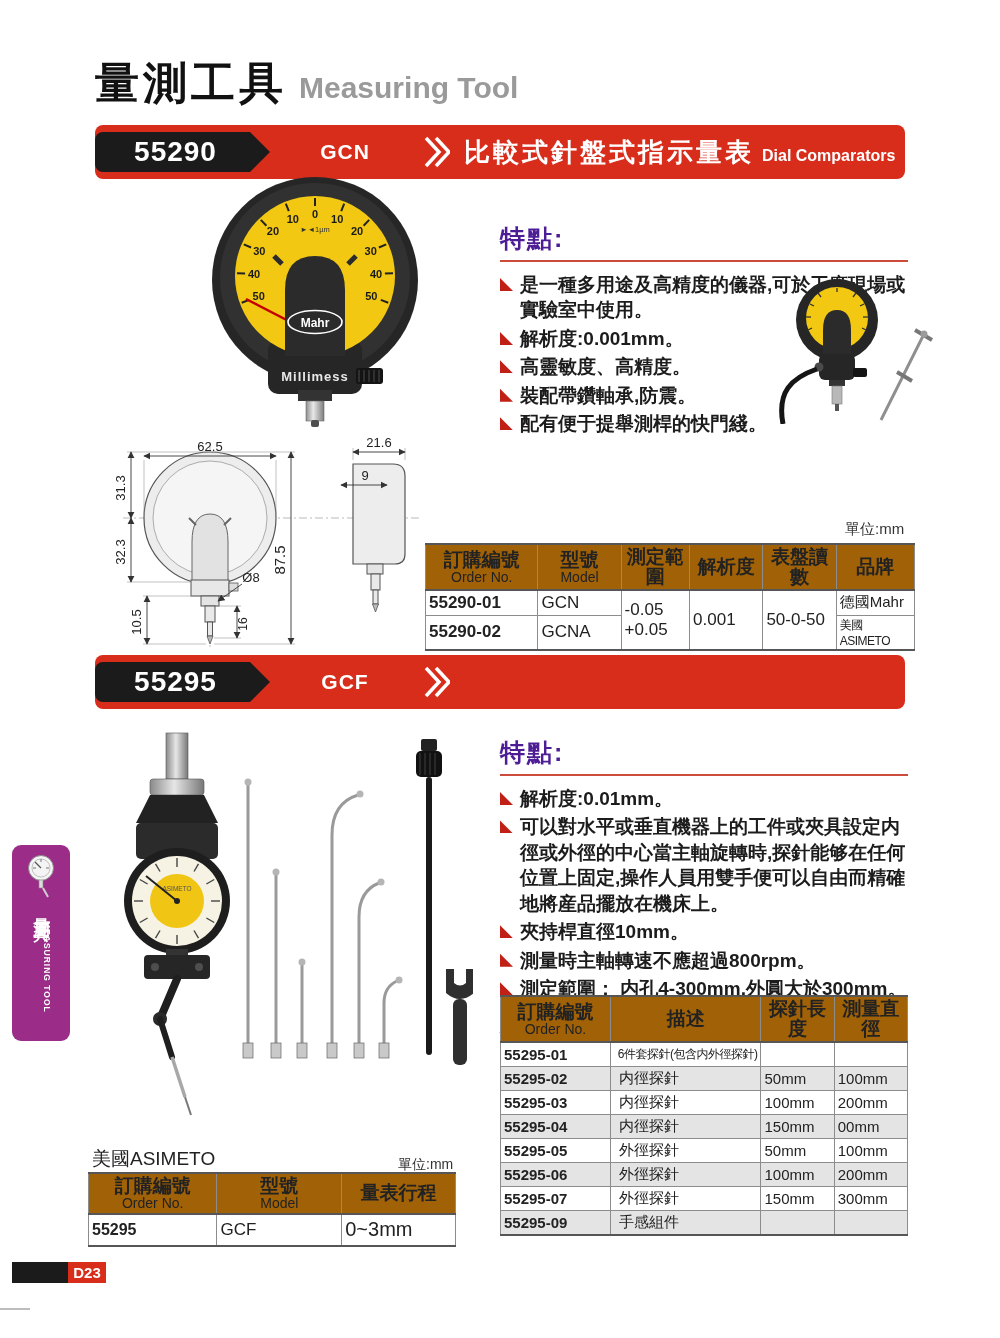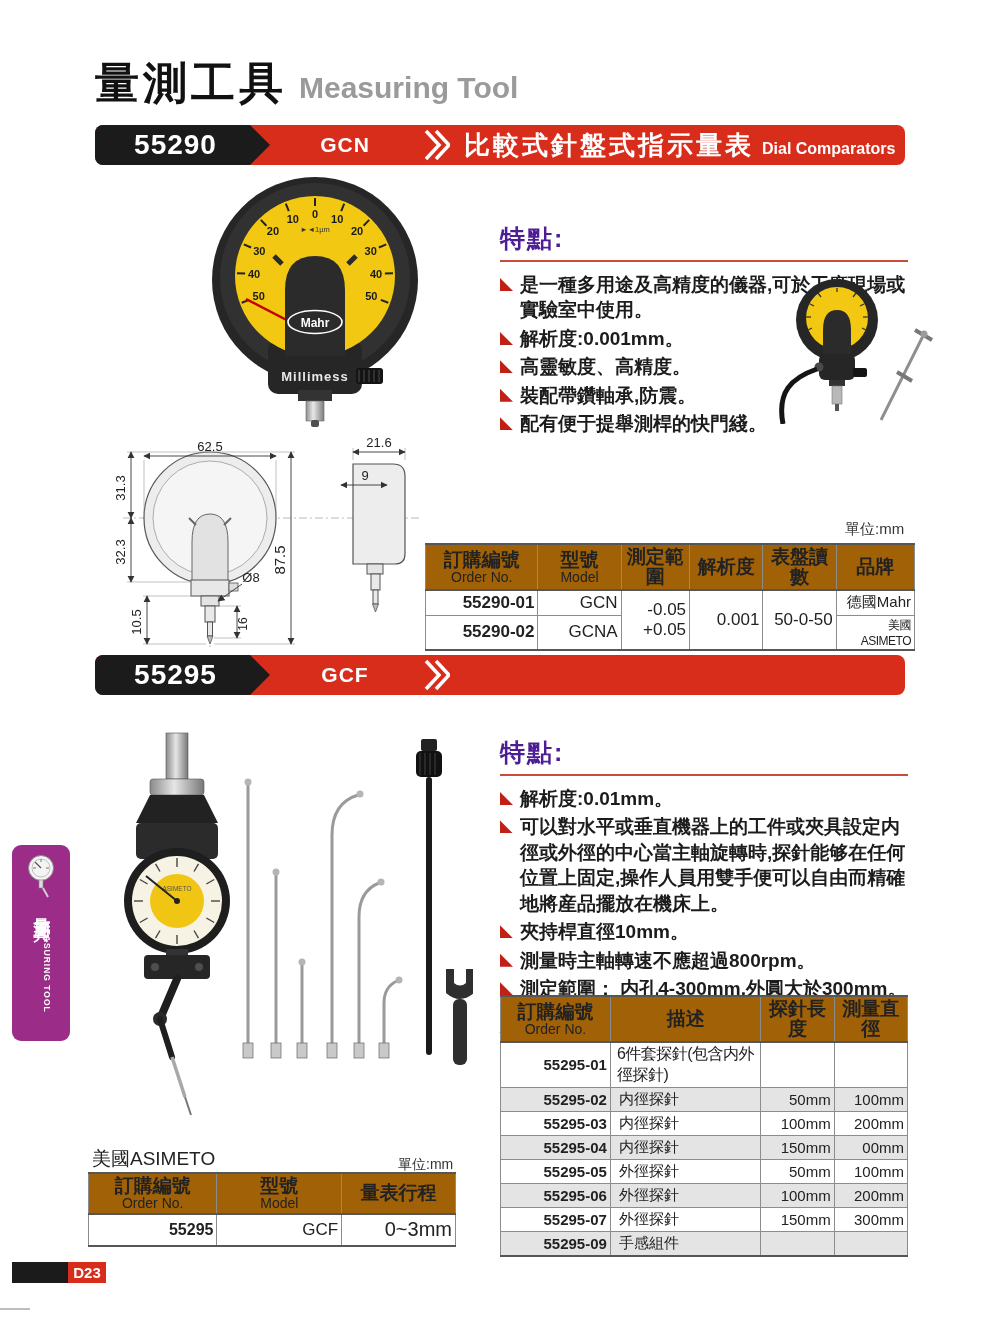--- a/index.html
+++ b/index.html
@@ -5,21 +5,21 @@
   html,body{margin:0;padding:0;background:#fff;}
   .page{position:relative;width:1000px;height:1338px;background:#ffffff;overflow:hidden;
         font-family:"Liberation Sans", sans-serif;color:#1a1a1a;}
 
   
   .page-title{position:absolute;left:95px;top:54px;white-space:nowrap;}
   .page-title .zh{font-size:44px;font-weight:bold;color:#111;letter-spacing:4px;}
   .page-title .en{font-size:30px;font-weight:bold;color:#9a9a9a;margin-left:12px;}
 
   
-  .banner{position:absolute;left:95px;width:810px;height:40px;background:#d92d1c;
+  .banner{position:absolute;left:95px;width:810px;height:54px;background:#d92d1c;
           border-radius:8px;display:flex;align-items:center;}
   .banner-code{flex:none;width:175px;height:40px;background:#1b1b1b;color:#fff;
           font-size:28px;font-weight:bold;display:flex;align-items:center;justify-content:center;
           padding-right:14px;box-sizing:border-box;border-radius:8px 0 0 8px;
           clip-path:polygon(0 0,calc(100% - 20px) 0,100% 50%,calc(100% - 20px) 100%,0 100%);
           letter-spacing:1px;}
   .banner-model{flex:none;width:150px;text-align:center;color:#fff;font-size:21px;font-weight:bold;letter-spacing:1px;}
   .banner-chev{flex:none;margin:0 14px 0 4px;}
   .banner-title{white-space:nowrap;color:#fff;}
   .banner-title .zh{font-size:26px;font-weight:bold;letter-spacing:3px;}
@@ -40,32 +40,32 @@
   .std-line .val{color:#1a1a1a;}
 
   .unit-label{position:absolute;font-size:15px;color:#333;}
 
   
   table.spec{border-collapse:collapse;background:#fff;table-layout:fixed;}
   table.spec th{background:#a16207;border:1px solid #8c8c8c;border-top:2px solid #565656;
         border-bottom:2px solid #565656;font-size:19px;font-weight:bold;color:#222;
         padding:2px 2px;line-height:1.05;}
   table.spec th .en{display:block;font-size:14px;font-weight:normal;}
-  table.spec td{border:1px solid #8c8c8c;text-align:right;color:#222;padding:1px 3px;overflow:hidden;}
+  table.spec td{border:1px solid #8c8c8c;text-align:left;color:#222;padding:1px 3px;overflow:hidden;}
   table.spec{border-bottom:2px solid #565656;}
   .t1{position:absolute;left:425px;top:543px;width:490px;}
   .t1 td{font-size:17px;height:22px;}
   .t1 td.ord{font-weight:bold;}
   .t1 .brand-sm{font-size:12px;letter-spacing:-0.5px;}
   .t1 .brand{font-size:15px;}
   .t2{position:absolute;left:500px;top:995px;width:408px;}
   .t2 td{font-size:15px;height:21px;}
   .t2 td.ord{font-weight:bold;}
   .t2 td.desc{text-align:left;padding-left:8px;}
-  .t2 td.desc-sm{text-align:left;padding-left:6px;font-size:16px;letter-spacing:-0.5px;}
+  .t2 td.desc-sm{text-align:right;padding-left:6px;font-size:12px;letter-spacing:-0.5px;}
   .t2 tbody tr:nth-child(even){background:#e4e4e4;}
   .t3{position:absolute;left:88px;top:1172px;width:368px;}
   .t3 td{font-size:17px;height:28px;}
   .t3 td.ord{font-weight:bold;font-size:16px;}
   .t3 td.big{font-size:20px;}
 
   .brand-label{position:absolute;left:92px;top:1146px;font-size:19px;color:#222;}
 
   
   .img-abs{position:absolute;}

